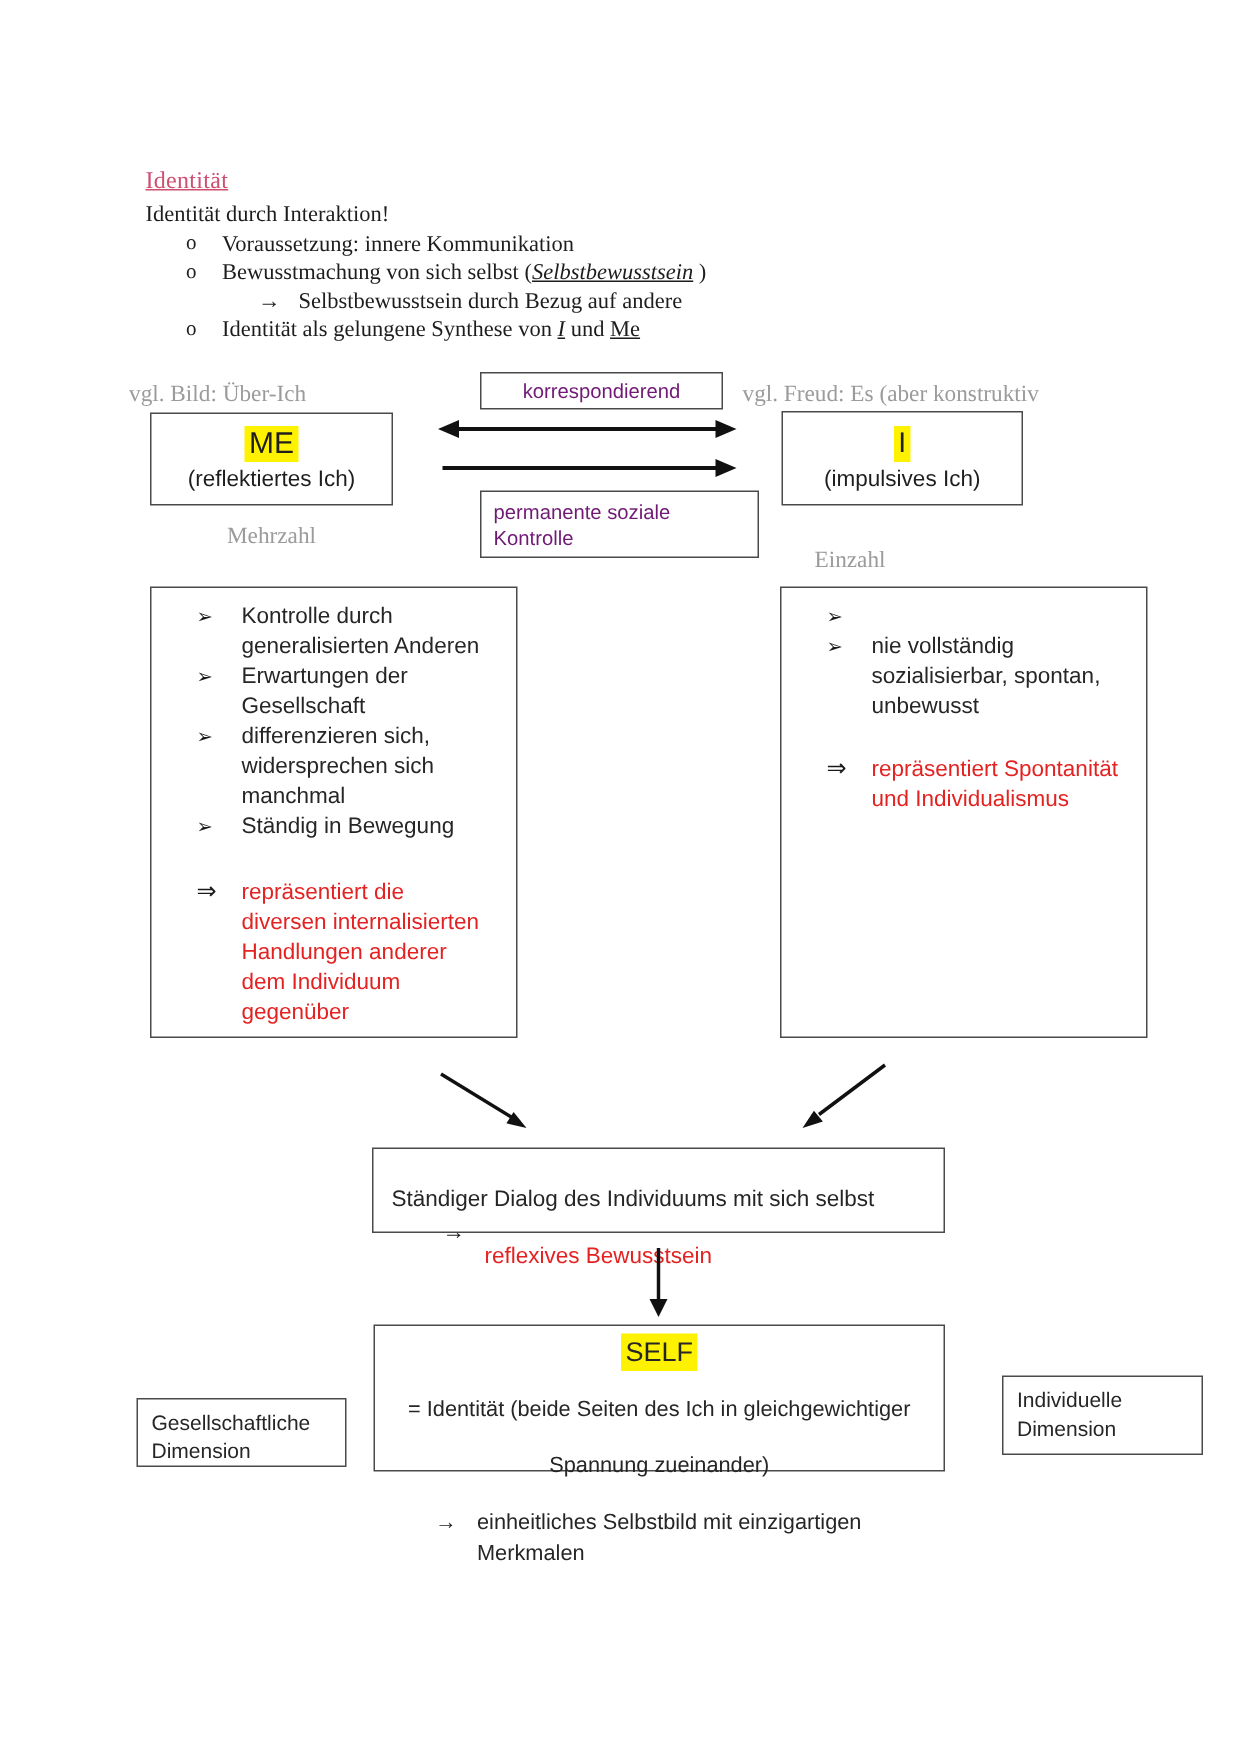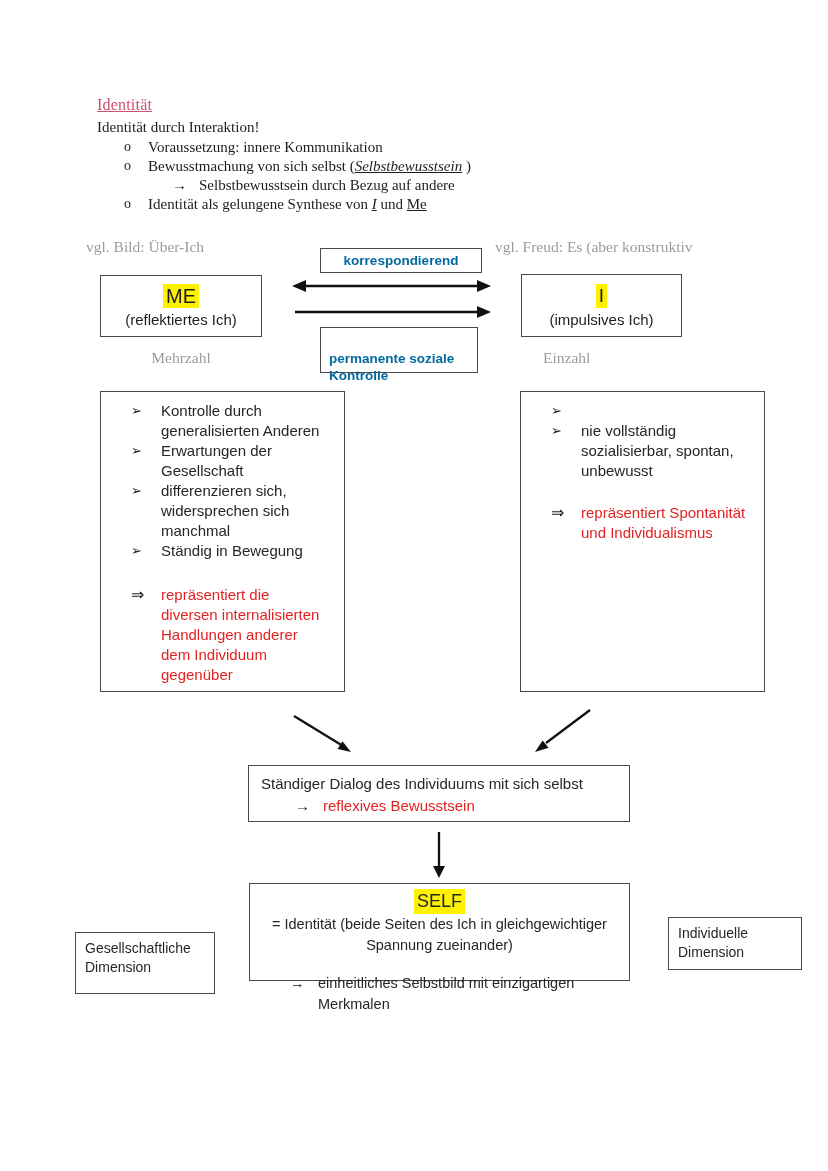--- a/index.html
+++ b/index.html
@@ -4,21 +4,21 @@
 <style>
   * { box-sizing: border-box; margin: 0; padding: 0; }
   html, body { background: #ffffff; }
   body {
     width: 828px; height: 1171px; position: relative;
     font-family: "Liberation Sans", sans-serif; color: #262626;
     overflow: hidden;
   }
   .abs { position: absolute; }
   .serif { font-family: "Liberation Serif", serif; }
-  .nowrap { white-space: nowrap; }
+  .nowrap { white-space: nowrap; margin-top: 16px; }
   .gray { color: #9b9b9b; }
   .red { color: #e32221; }
   .hl { background: #fff200; padding: 0 3px; }
   .box { position: absolute; border: 1.4px solid #4a4a4a; background: #fff; }
 
   
   .title {
     left: 97px; top: 96px; font-size: 16px; color: #cd4f72;
     text-decoration: underline; letter-spacing: 0.2px;
   }
@@ -30,21 +30,21 @@
   .u { text-decoration: underline; }
 
   
   .freud { font-size: 15.5px; }
 
   
   .id-box { display: flex; flex-direction: column; align-items: center; justify-content: center; }
   .id-title { font-size: 20px; line-height: 24px; color: #1e1e1e; }
   .id-sub { font-size: 15px; margin-top: 3px; color: #1e1e1e; }
 
-  .small-box { font-size: 13.5px; line-height: 17px; color: #0369a1; font-weight: bold; }
+  .small-box { font-size: 13.5px; line-height: 17px; color: #701a75; }
   .small-box .bline { display: block; }
   .centered { display: flex; align-items: center; justify-content: center; }
 
   
   .big-box { padding: 9px 4px 0 30px; }
   .bitem { display: flex; }
   .bmark { flex: 0 0 30px; font-size: 13px; line-height: 20px; color: #1a1a1a; }
   .btext { font-size: 15px; line-height: 20px; color: #262626; }
   .bline { display: block; }
   .concl { display: flex; }
@@ -101,21 +101,21 @@
 
 <div class="box id-box" style="left:100px;top:275px;width:162px;height:62px">
   <span class="id-title hl">ME</span>
   <span class="id-sub">(reflektiertes Ich)</span>
 </div>
 <div class="box id-box" style="left:521px;top:274px;width:161px;height:63px">
   <span class="id-title hl" style="font-size:19px">I</span>
   <span class="id-sub">(impulsives Ich)</span>
 </div>
 
-<div class="box small-box" style="left:320px;top:327px;width:158px;height:45px;padding:22px 8px">
+<div class="box small-box" style="left:320px;top:327px;width:186px;height:45px;padding:5px 8px">
   <span class="bline">permanente soziale</span>
   <span class="bline">Kontrolle</span>
 </div>
 
 <div class="abs serif freud gray" style="left:100px;top:349px;width:162px;text-align:center">Mehrzahl</div>
 <div class="abs serif freud gray nowrap" style="left:543px;top:349px">Einzahl</div>
 
 <div class="box big-box" style="left:100px;top:391px;width:245px;height:301px">
   <div class="bitem">
     <span class="bmark">➢</span>
@@ -192,21 +192,21 @@
   <div class="nowrap">Spannung zueinander)</div>
   <div class="self-arrow-row">
     <span class="a-mark">→</span>
     <span>
         <span class="bline">einheitliches Selbstbild mit einzigartigen</span>
         <span class="bline">Merkmalen</span>
       </span>
   </div>
 </div>
 
-<div class="box dim-box" style="left:75px;top:932px;width:140px;height:62px">
+<div class="box dim-box" style="left:91px;top:932px;width:140px;height:46px">
   <span class="bline">Gesellschaftliche</span>
   <span class="bline">Dimension</span>
 </div>
 <div class="box dim-box" style="left:668px;top:917px;width:134px;height:53px">
   <span class="bline">Individuelle</span>
   <span class="bline">Dimension</span>
 </div>
 
 <svg class="overlay" width="828" height="1171" viewBox="0 0 828 1171">
   <g stroke="#111" fill="#111">

